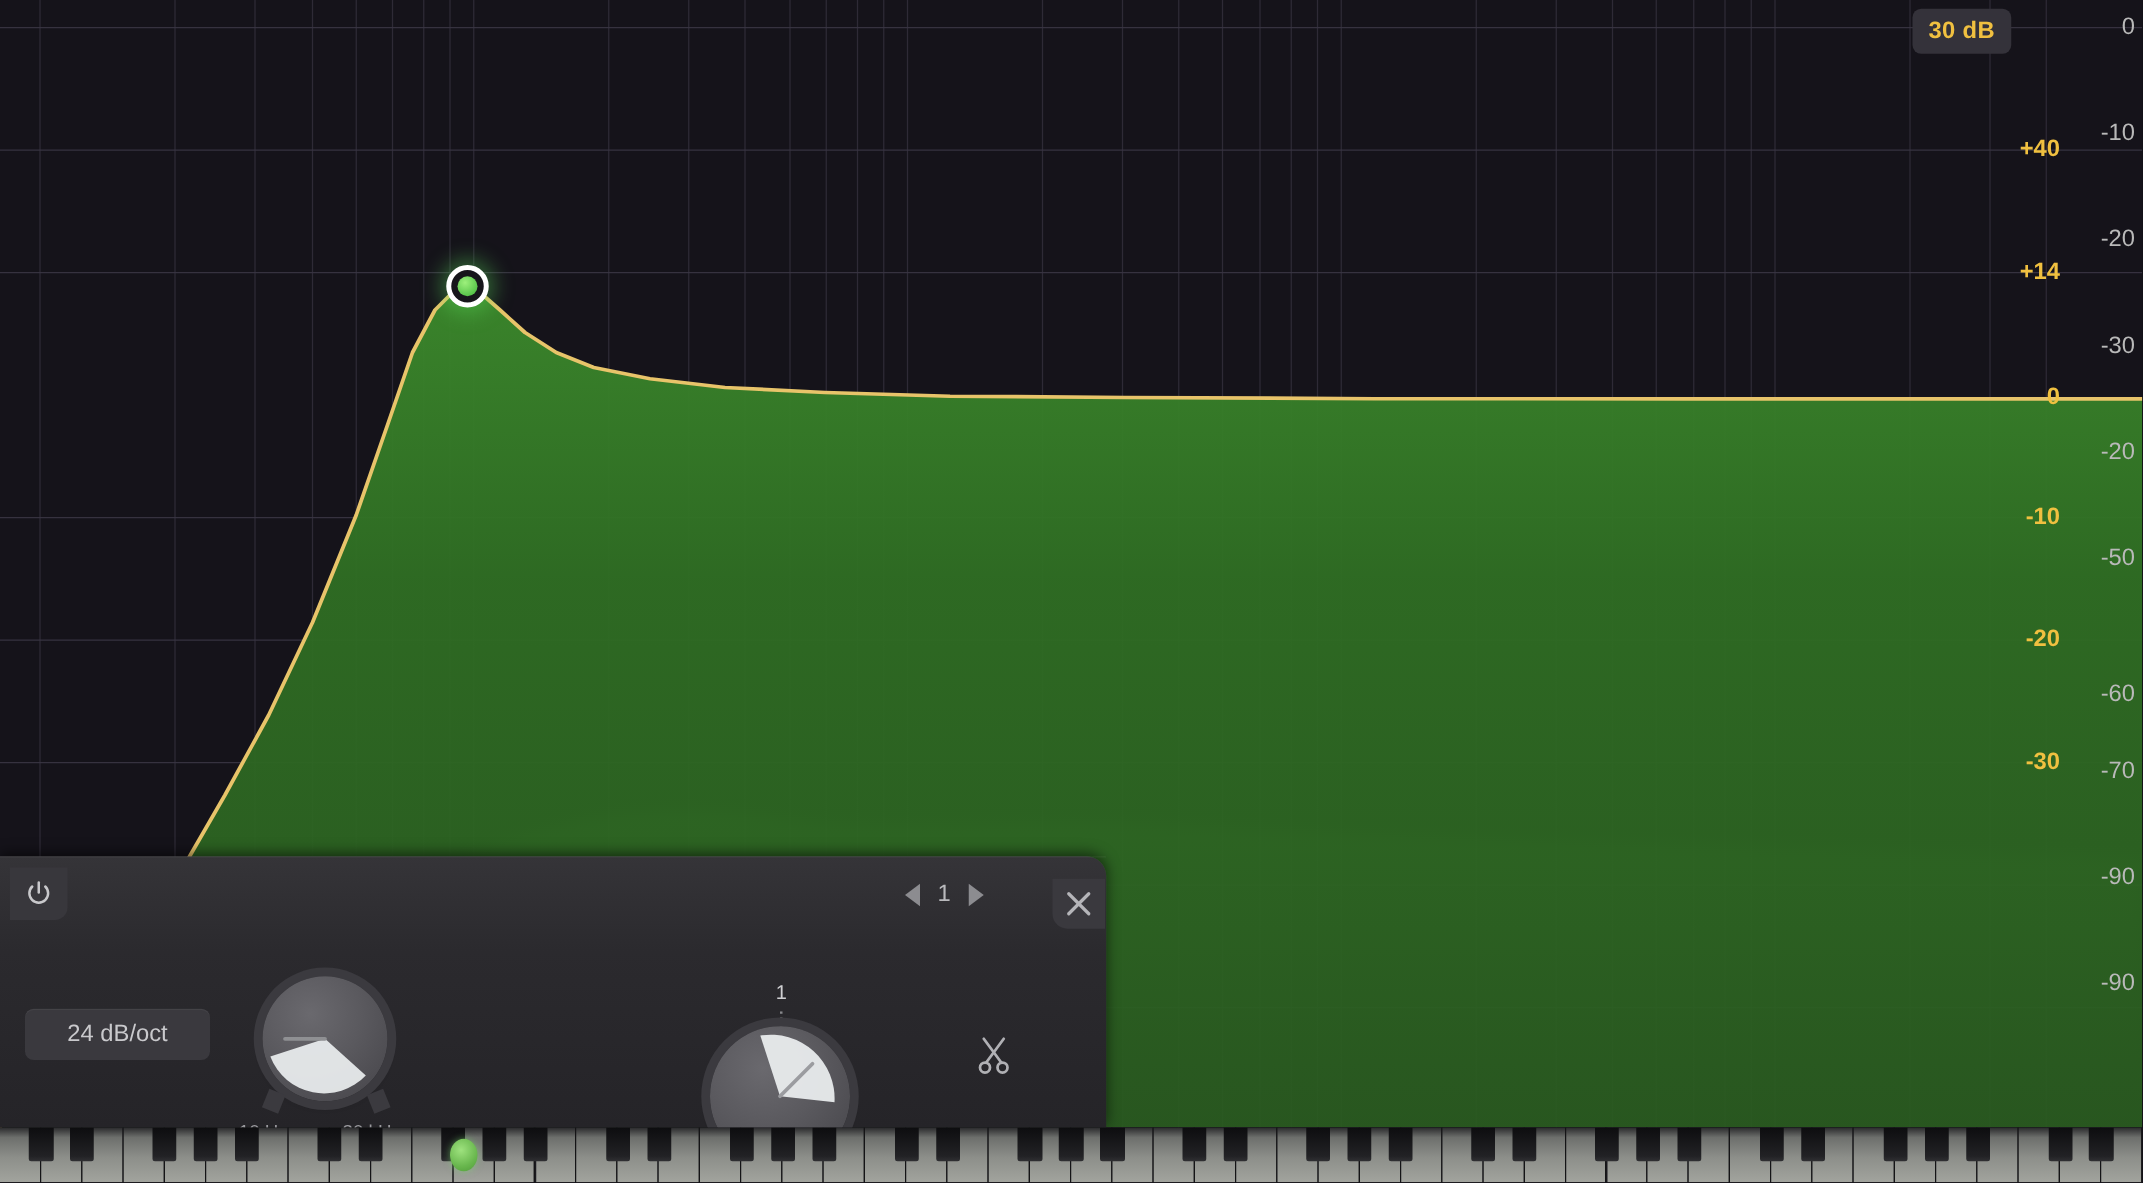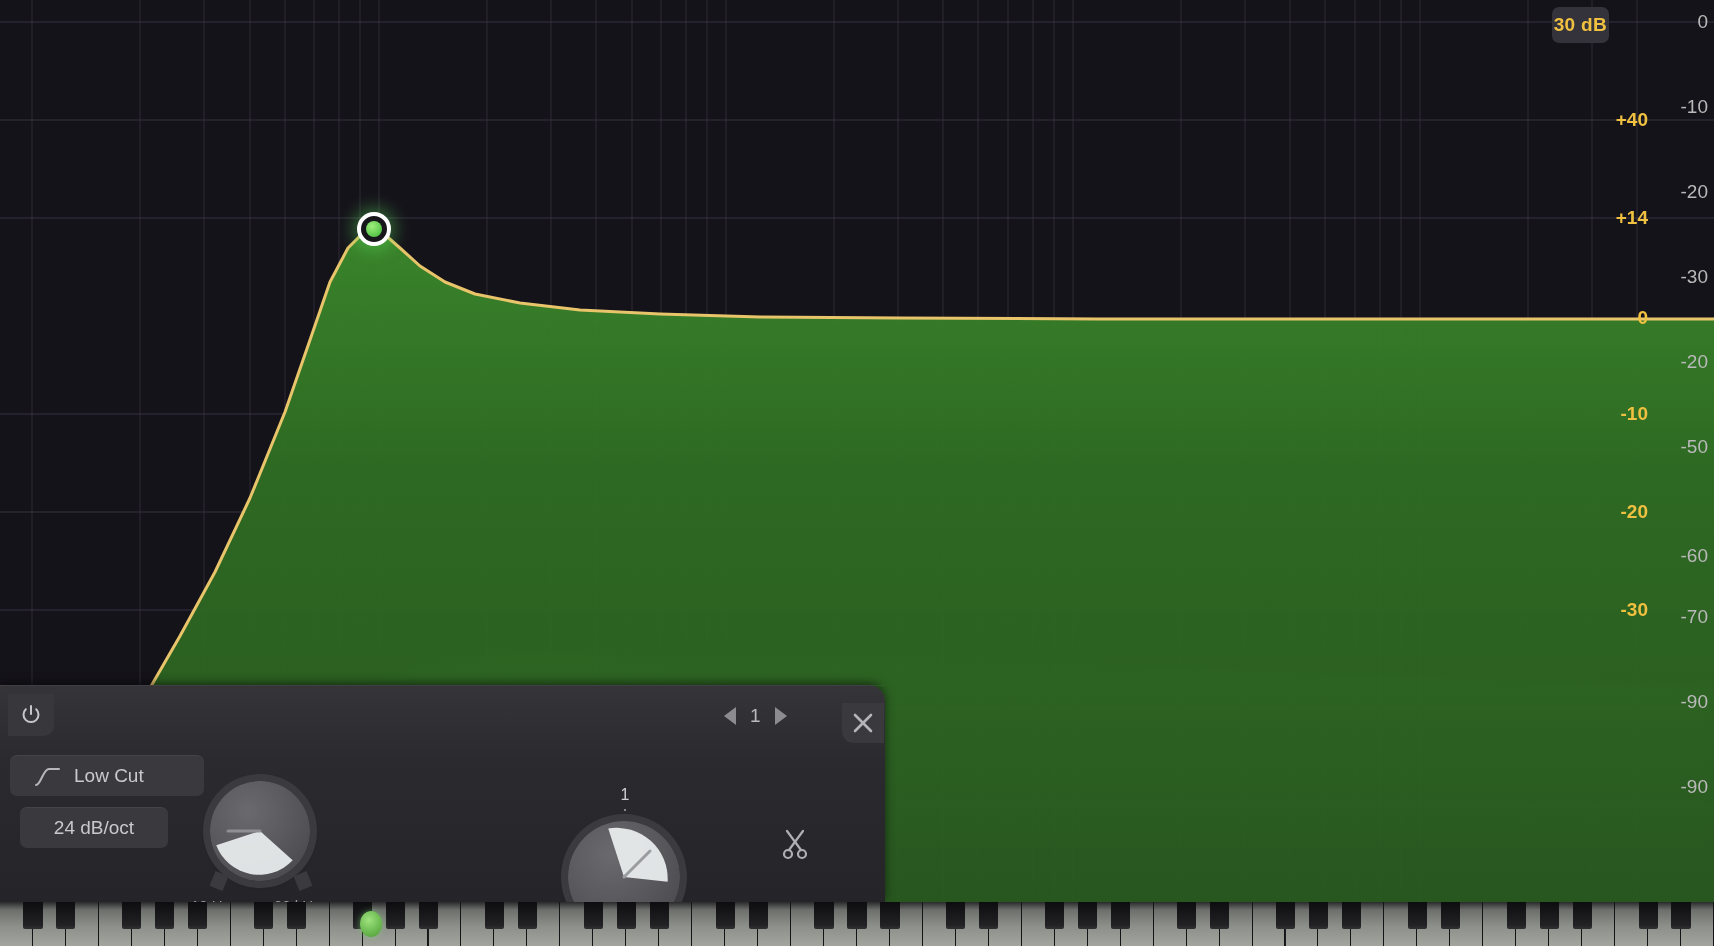--- a/index.html
+++ b/index.html
@@ -44,21 +44,21 @@
   .tick.outer { color:#b9b9b9; right: 6px; text-align: right; font-weight: normal; font-size: 19px;}
 
   
   #db-badge {
     position: absolute;
     right: 105px; top: 7px;
     background: #34323a;
     color: #f0c040;
     font-size: 19px;
     font-weight: bold;
-    padding: 7px 2px;
+    padding: 7px 13px;
     border-radius: 7px;
     letter-spacing: .3px;
   }
 
   
   #band-panel {
     position: absolute;
     left: 0; top: 685px;
     width: 885px; height: 217px;
     background: linear-gradient(180deg,#353438 0%,#2b2a2e 35%,#252428 100%);
@@ -305,26 +305,20 @@
 
   <div id="band-panel">
 
     <div id="power-button">
       <svg width="24" height="24" viewBox="0 0 24 24">
         <path d="M12 3 v8" stroke="#c8c8cb" stroke-width="2" stroke-linecap="round" fill="none"></path>
         <path d="M6.8 6.2 a7.5 7.5 0 1 0 10.4 0" stroke="#c8c8cb" stroke-width="2" fill="none" stroke-linecap="round"></path>
       </svg>
     </div>
 
-    <div class="pill-button" id="lowcut-button">
-      <svg width="26" height="20" viewBox="0 0 26 20">
-        <path d="M2 19 C 7 19, 9 3, 15 3 L 25 3" stroke="#b7b7ba" stroke-width="2" fill="none" stroke-linecap="round"></path>
-      </svg>
-      <span>Low Cut</span>
-    </div>
 
     <div class="pill-button" id="slope-button">
       <span>24 dB/oct</span>
     </div>
 
     <div class="knob-wrap" style="left:196px; top:70px; width:130px; height:140px;">
       <div class="knob" style="left:14px; top:26px; width:100px; height:100px;">
         <svg width="100" height="100" viewBox="0 0 100 100" style="position:absolute;left:0;top:0;">
           <path d="M50 50 L 50 4 A 46 46 0 0 0 12 72 Z" fill="#eceff0" opacity="0.92" transform="rotate(-108 50 50)"></path>
           <circle cx="50" cy="50" r="46" fill="none"></circle>

